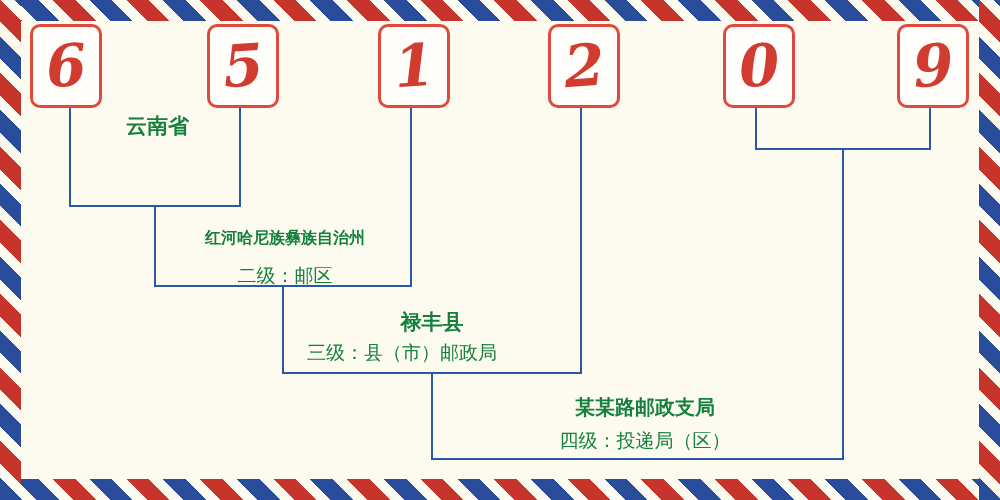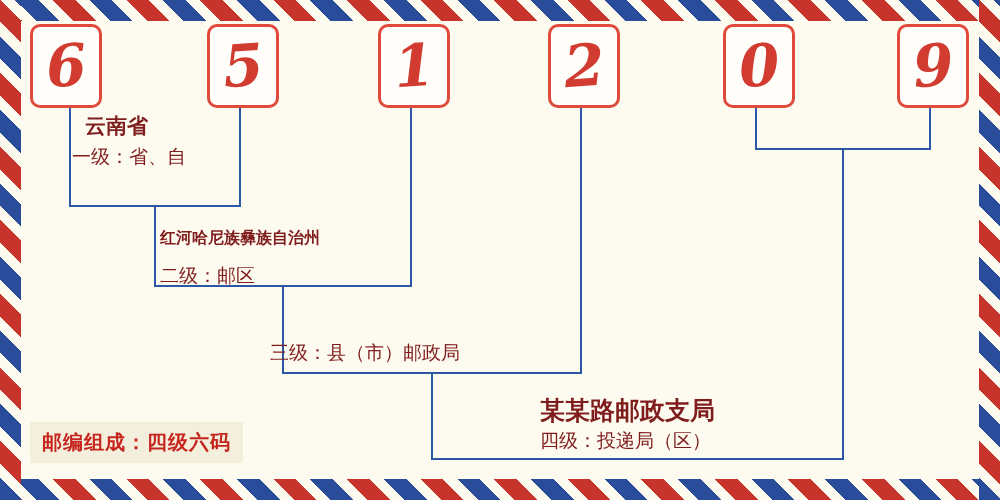--- a/index.html
+++ b/index.html
@@ -26,21 +26,21 @@
     background:#fffefa;border:3px solid #df4a3c;border-radius:10px;
     display:flex;align-items:center;justify-content:center;z-index:2;
   }
   .digit{
     font-family:"DejaVu Serif","Liberation Serif",serif;
     font-style:italic;font-weight:bold;font-size:58px;line-height:1;
     color:#d23b30;transform:rotate(-4deg);
   }
   .vline{position:absolute;width:2px;background:#2b57a7;z-index:1;}
   .hline{position:absolute;height:2px;background:#2b57a7;z-index:1;}
-  .lbl{position:absolute;color:#7f1d1d;white-space:nowrap;z-index:3;}
+  .lbl{position:absolute;color:#15803d;text-align:center;white-space:nowrap;z-index:3;}
   .place{font-weight:bold;font-size:21px;}
   .desc{font-size:19px;}
   .note{
     position:absolute;left:30px;top:422px;z-index:3;
     background:#f4eedd;color:#c5251d;font-weight:bold;font-size:20px;
     padding:7px 12px;letter-spacing:1px;
   }
 </style>
 </head>
 <body>
@@ -72,34 +72,33 @@
   </div>
 
   <div class="vline" style="left:755px;top:102px;height:46px"></div>
   <div class="vline" style="left:929px;top:102px;height:46px"></div>
   <div class="hline" style="left:755px;top:148px;width:176px"></div>
 
   <div class="vline" style="left:69px;top:102px;height:103px"></div>
   <div class="vline" style="left:239px;top:102px;height:103px"></div>
   <div class="hline" style="left:69px;top:205px;width:172px"></div>
   <div class="lbl place" style="left:85px;top:112px;width:145px">云南省</div>
-  <div class="lbl desc" style="left:72px;top:144px;width:180px">一级：省、自</div>
 
   <div class="vline" style="left:154px;top:205px;height:80px"></div>
   <div class="vline" style="left:410px;top:102px;height:183px"></div>
   <div class="hline" style="left:154px;top:285px;width:258px"></div>
   <div class="lbl place" style="left:160px;top:228px;width:250px;font-size:16px">红河哈尼族彝族自治州</div>
   <div class="lbl desc" style="left:160px;top:263px;width:250px">二级：邮区</div>
 
   <div class="vline" style="left:282px;top:285px;height:87px"></div>
   <div class="vline" style="left:580px;top:102px;height:270px"></div>
   <div class="hline" style="left:282px;top:372px;width:300px"></div>
-  <div class="lbl desc" style="left:270px;top:340px;width:240px">三级：县（市）邮政局</div>
+  <div class="lbl place" style="left:332px;top:308px;width:200px">禄丰县</div>
+  <div class="lbl desc" style="left:282px;top:340px;width:240px">三级：县（市）邮政局</div>
 
   <div class="vline" style="left:431px;top:372px;height:86px"></div>
   <div class="vline" style="left:842px;top:148px;height:310px"></div>
   <div class="hline" style="left:431px;top:458px;width:413px"></div>
-  <div class="lbl place" style="left:540px;top:394px;width:210px;font-size:25px">某某路邮政支局</div>
+  <div class="lbl place" style="left:540px;top:394px;width:210px;font-size:20px">某某路邮政支局</div>
   <div class="lbl desc" style="left:540px;top:428px;width:210px">四级：投递局（区）</div>
 
-  <div class="note">邮编组成：四级六码</div>
 
 </div>
 
 </body></html>

